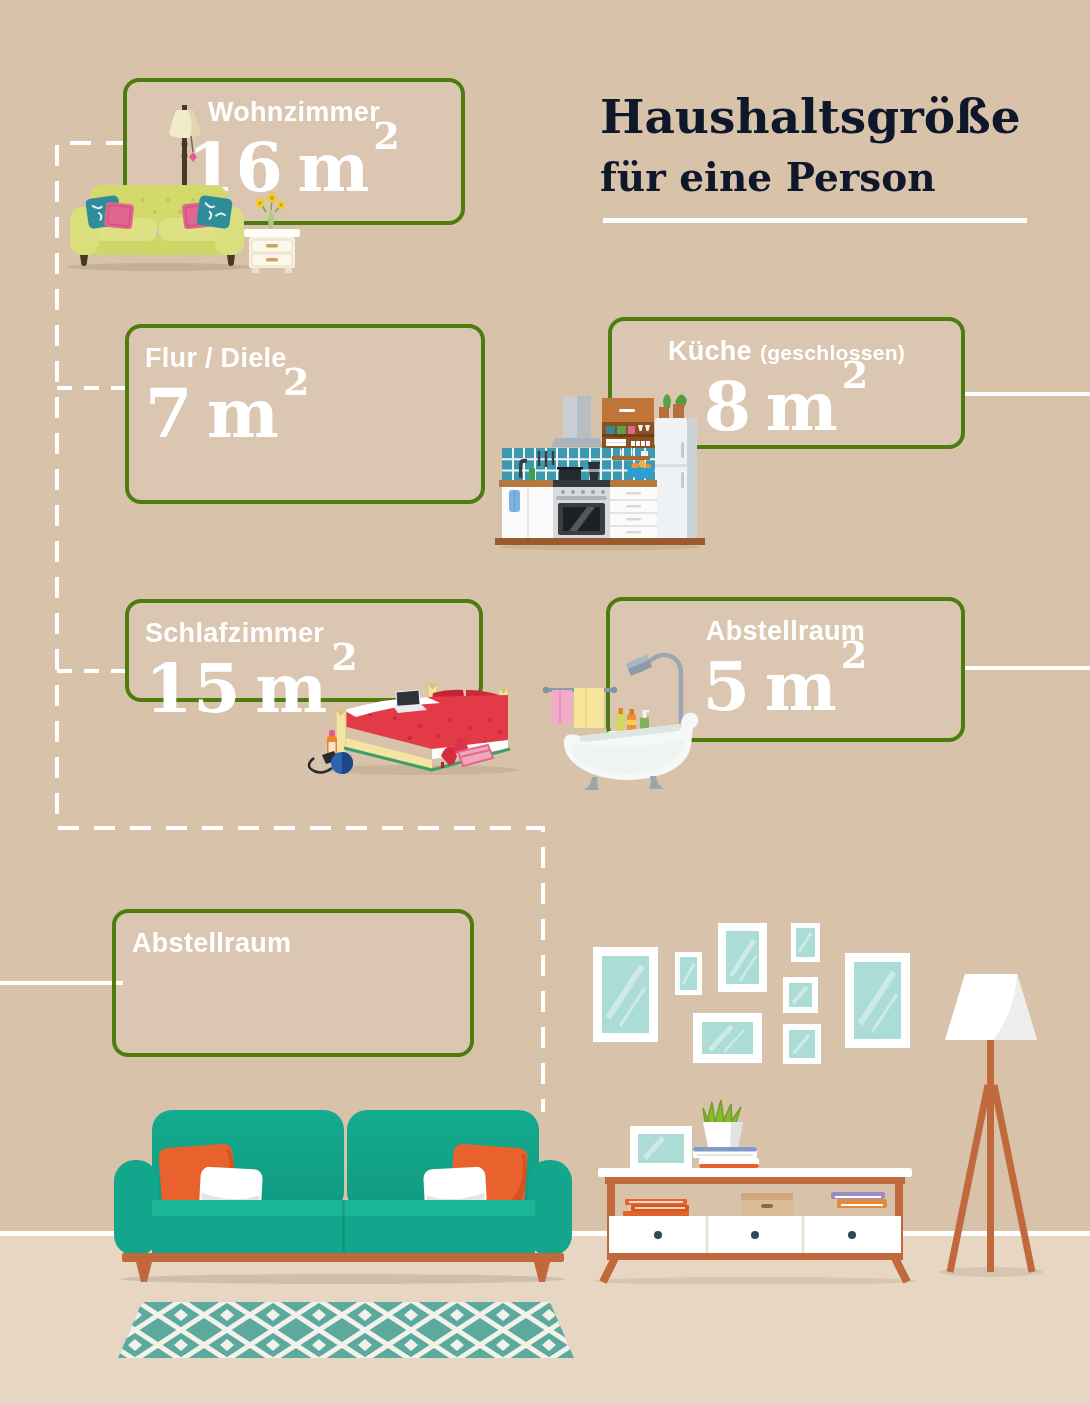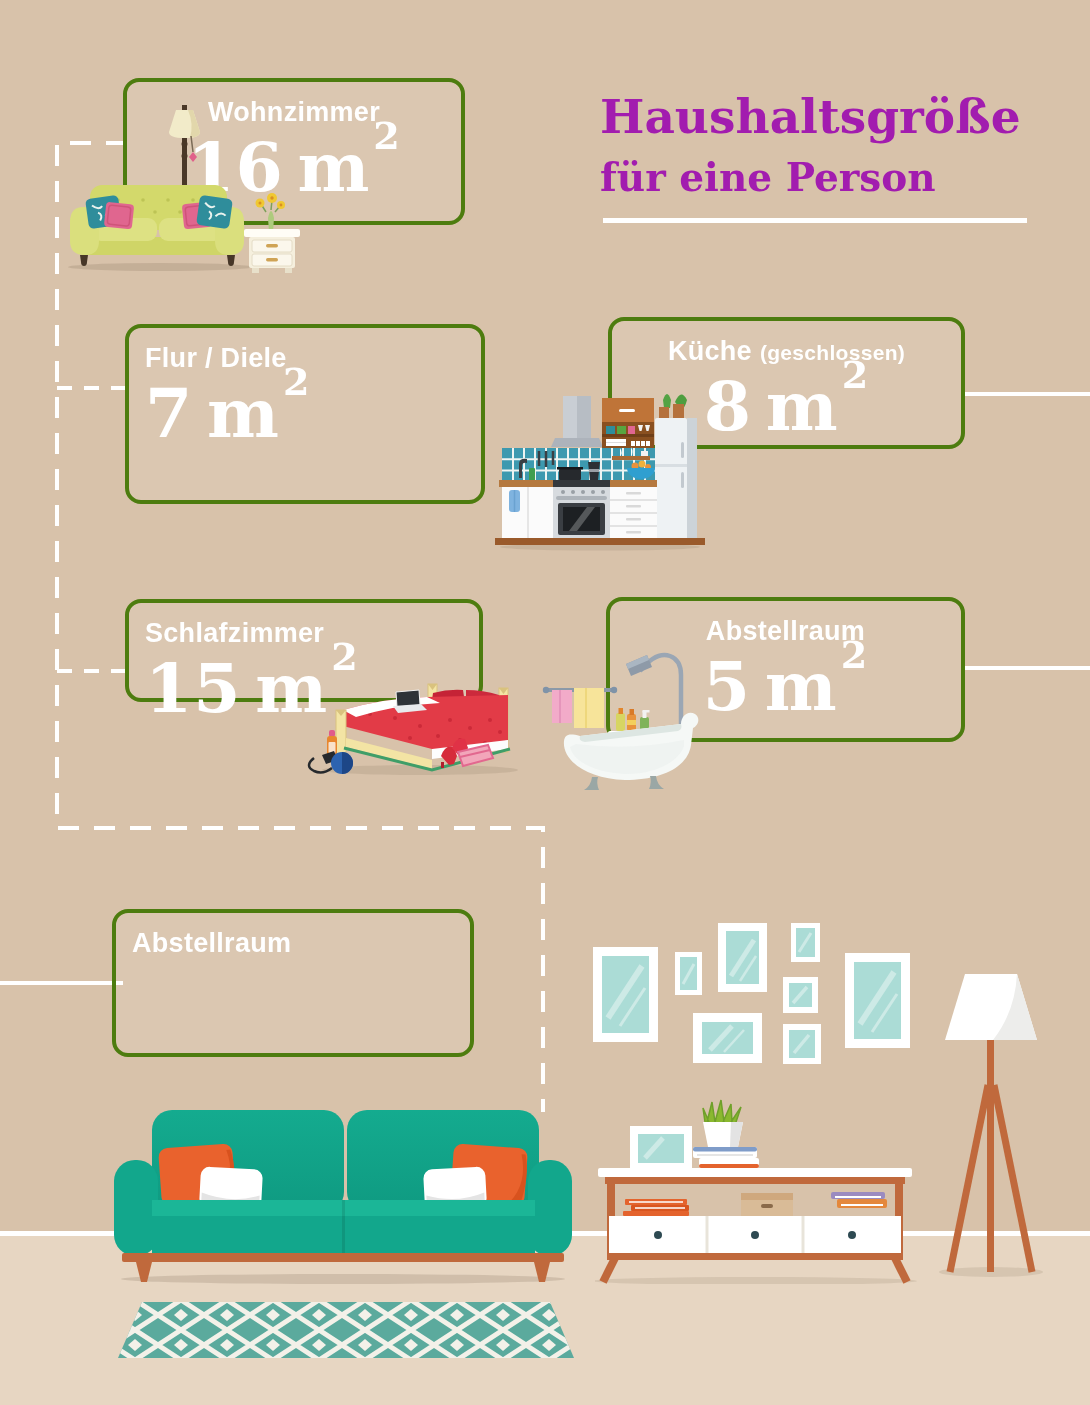--- a/index.html
+++ b/index.html
@@ -11,21 +11,21 @@
   svg.lines{position:absolute;left:0;top:0;z-index:1;}
   .room-box{position:absolute;z-index:2;border:4px solid #4d7c0f;border-radius:16px;
             background:rgba(255,255,255,0.09);color:#fff;box-sizing:border-box;
             padding:14px 16px;}
   .room-box.center{text-align:center;}
   .room-label{font:700 27px/1.2 "Liberation Sans",sans-serif;letter-spacing:.3px;}
   .room-label .suffix{font-size:21px;margin-left:8px;}
   .room-size{font:700 68px/1.05 "DejaVu Serif",serif;margin-top:4px;letter-spacing:1px;}
   .room-size .unit{margin-left:.2em;}
   .room-size sup{font-size:.56em;position:relative;top:-.5em;margin-left:3px;}
-  .title{position:absolute;left:600px;top:92px;z-index:2;color:#a21caf;}
+  .title{position:absolute;left:600px;top:92px;z-index:2;color:#0f172a;}
   .title-line1{font:700 47px/1.05 "DejaVu Serif",serif;}
   .title-line2{font:700 39px/1.05 "DejaVu Serif",serif;margin-top:16px;}
   .title-rule{position:absolute;left:603px;top:218px;width:424px;height:5px;
               background:#fff;z-index:2;}
   .ill{position:absolute;z-index:3;}
 </style>
 </head>
 <body>
 
 <div id="stage">

